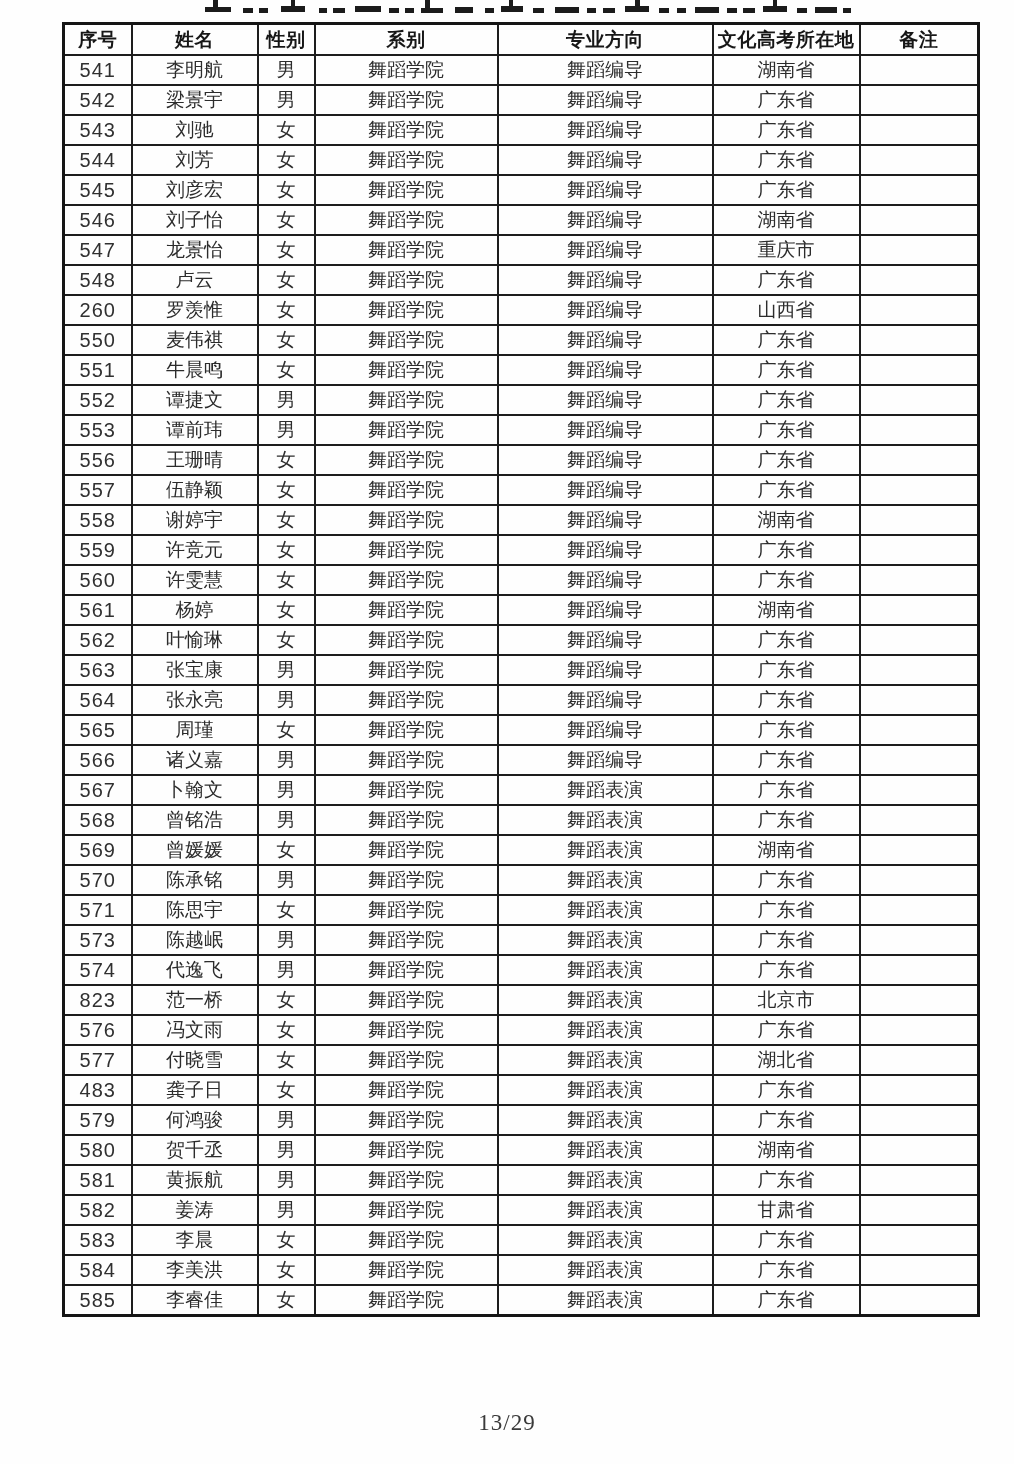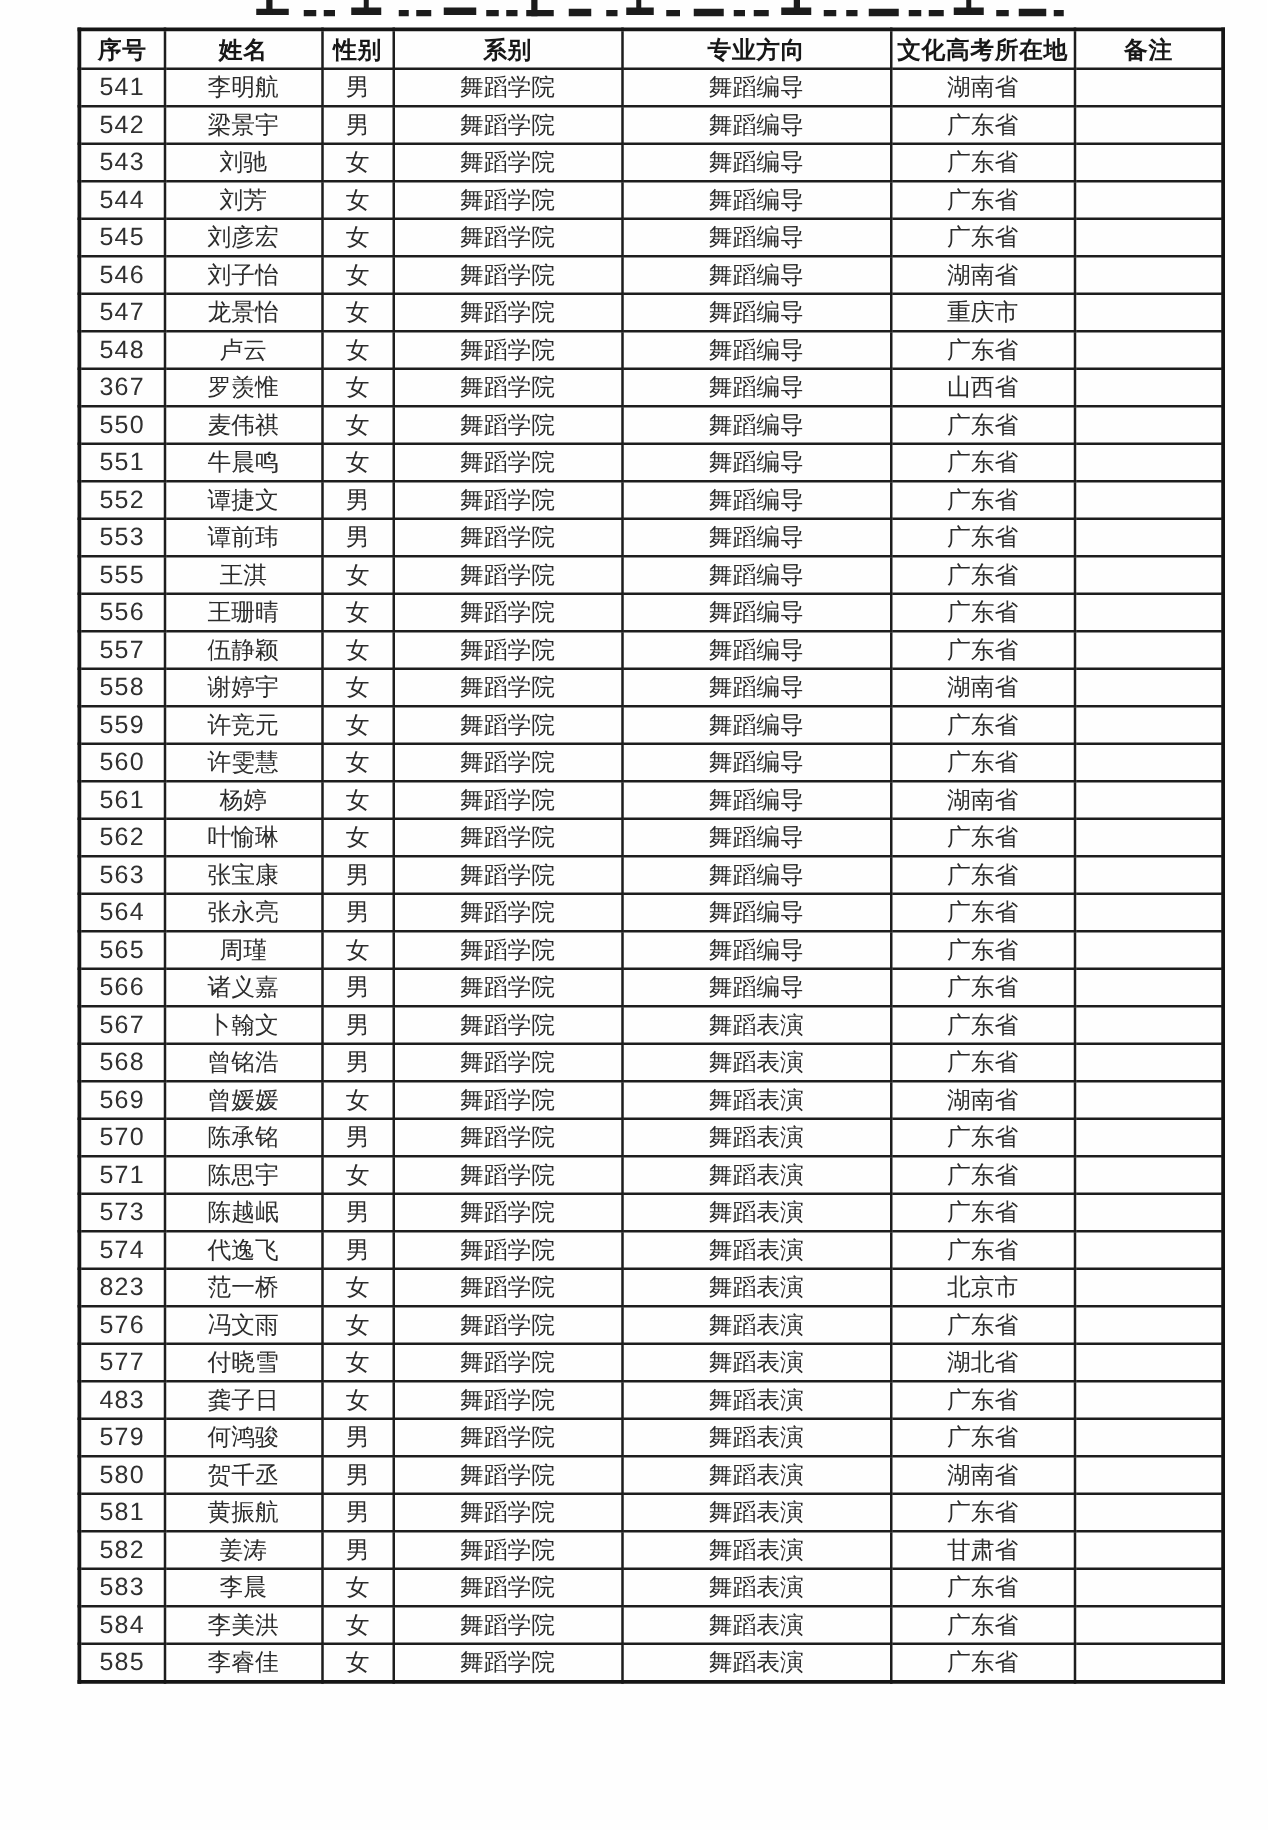--- a/index.html
+++ b/index.html
@@ -215,21 +215,21 @@
         <tr>
           <td class="col-index">548</td>
           <td class="col-name">卢云</td>
           <td class="col-gender">女</td>
           <td class="col-department">舞蹈学院</td>
           <td class="col-major">舞蹈编导</td>
           <td class="col-province">广东省</td>
           <td class="col-note"></td>
         </tr>
         <tr>
-          <td class="col-index">367</td>
+          <td class="col-index">260</td>
           <td class="col-name">罗羡惟</td>
           <td class="col-gender">女</td>
           <td class="col-department">舞蹈学院</td>
           <td class="col-major">舞蹈编导</td>
           <td class="col-province">山西省</td>
           <td class="col-note"></td>
         </tr>
         <tr>
           <td class="col-index">550</td>
           <td class="col-name">麦伟祺</td>
@@ -260,29 +260,20 @@
         <tr>
           <td class="col-index">553</td>
           <td class="col-name">谭前玮</td>
           <td class="col-gender">男</td>
           <td class="col-department">舞蹈学院</td>
           <td class="col-major">舞蹈编导</td>
           <td class="col-province">广东省</td>
           <td class="col-note"></td>
         </tr>
         <tr>
-          <td class="col-index">555</td>
-          <td class="col-name">王淇</td>
-          <td class="col-gender">女</td>
-          <td class="col-department">舞蹈学院</td>
-          <td class="col-major">舞蹈编导</td>
-          <td class="col-province">广东省</td>
-          <td class="col-note"></td>
-        </tr>
-        <tr>
           <td class="col-index">556</td>
           <td class="col-name">王珊晴</td>
           <td class="col-gender">女</td>
           <td class="col-department">舞蹈学院</td>
           <td class="col-major">舞蹈编导</td>
           <td class="col-province">广东省</td>
           <td class="col-note"></td>
         </tr>
         <tr>
           <td class="col-index">557</td>
@@ -532,14 +523,15 @@
           <td class="col-name">李睿佳</td>
           <td class="col-gender">女</td>
           <td class="col-department">舞蹈学院</td>
           <td class="col-major">舞蹈表演</td>
           <td class="col-province">广东省</td>
           <td class="col-note"></td>
         </tr>
       </tbody>
   </table>
 
+  <div id="footer">13/29</div>
 
 </div>
 
 </body></html>

